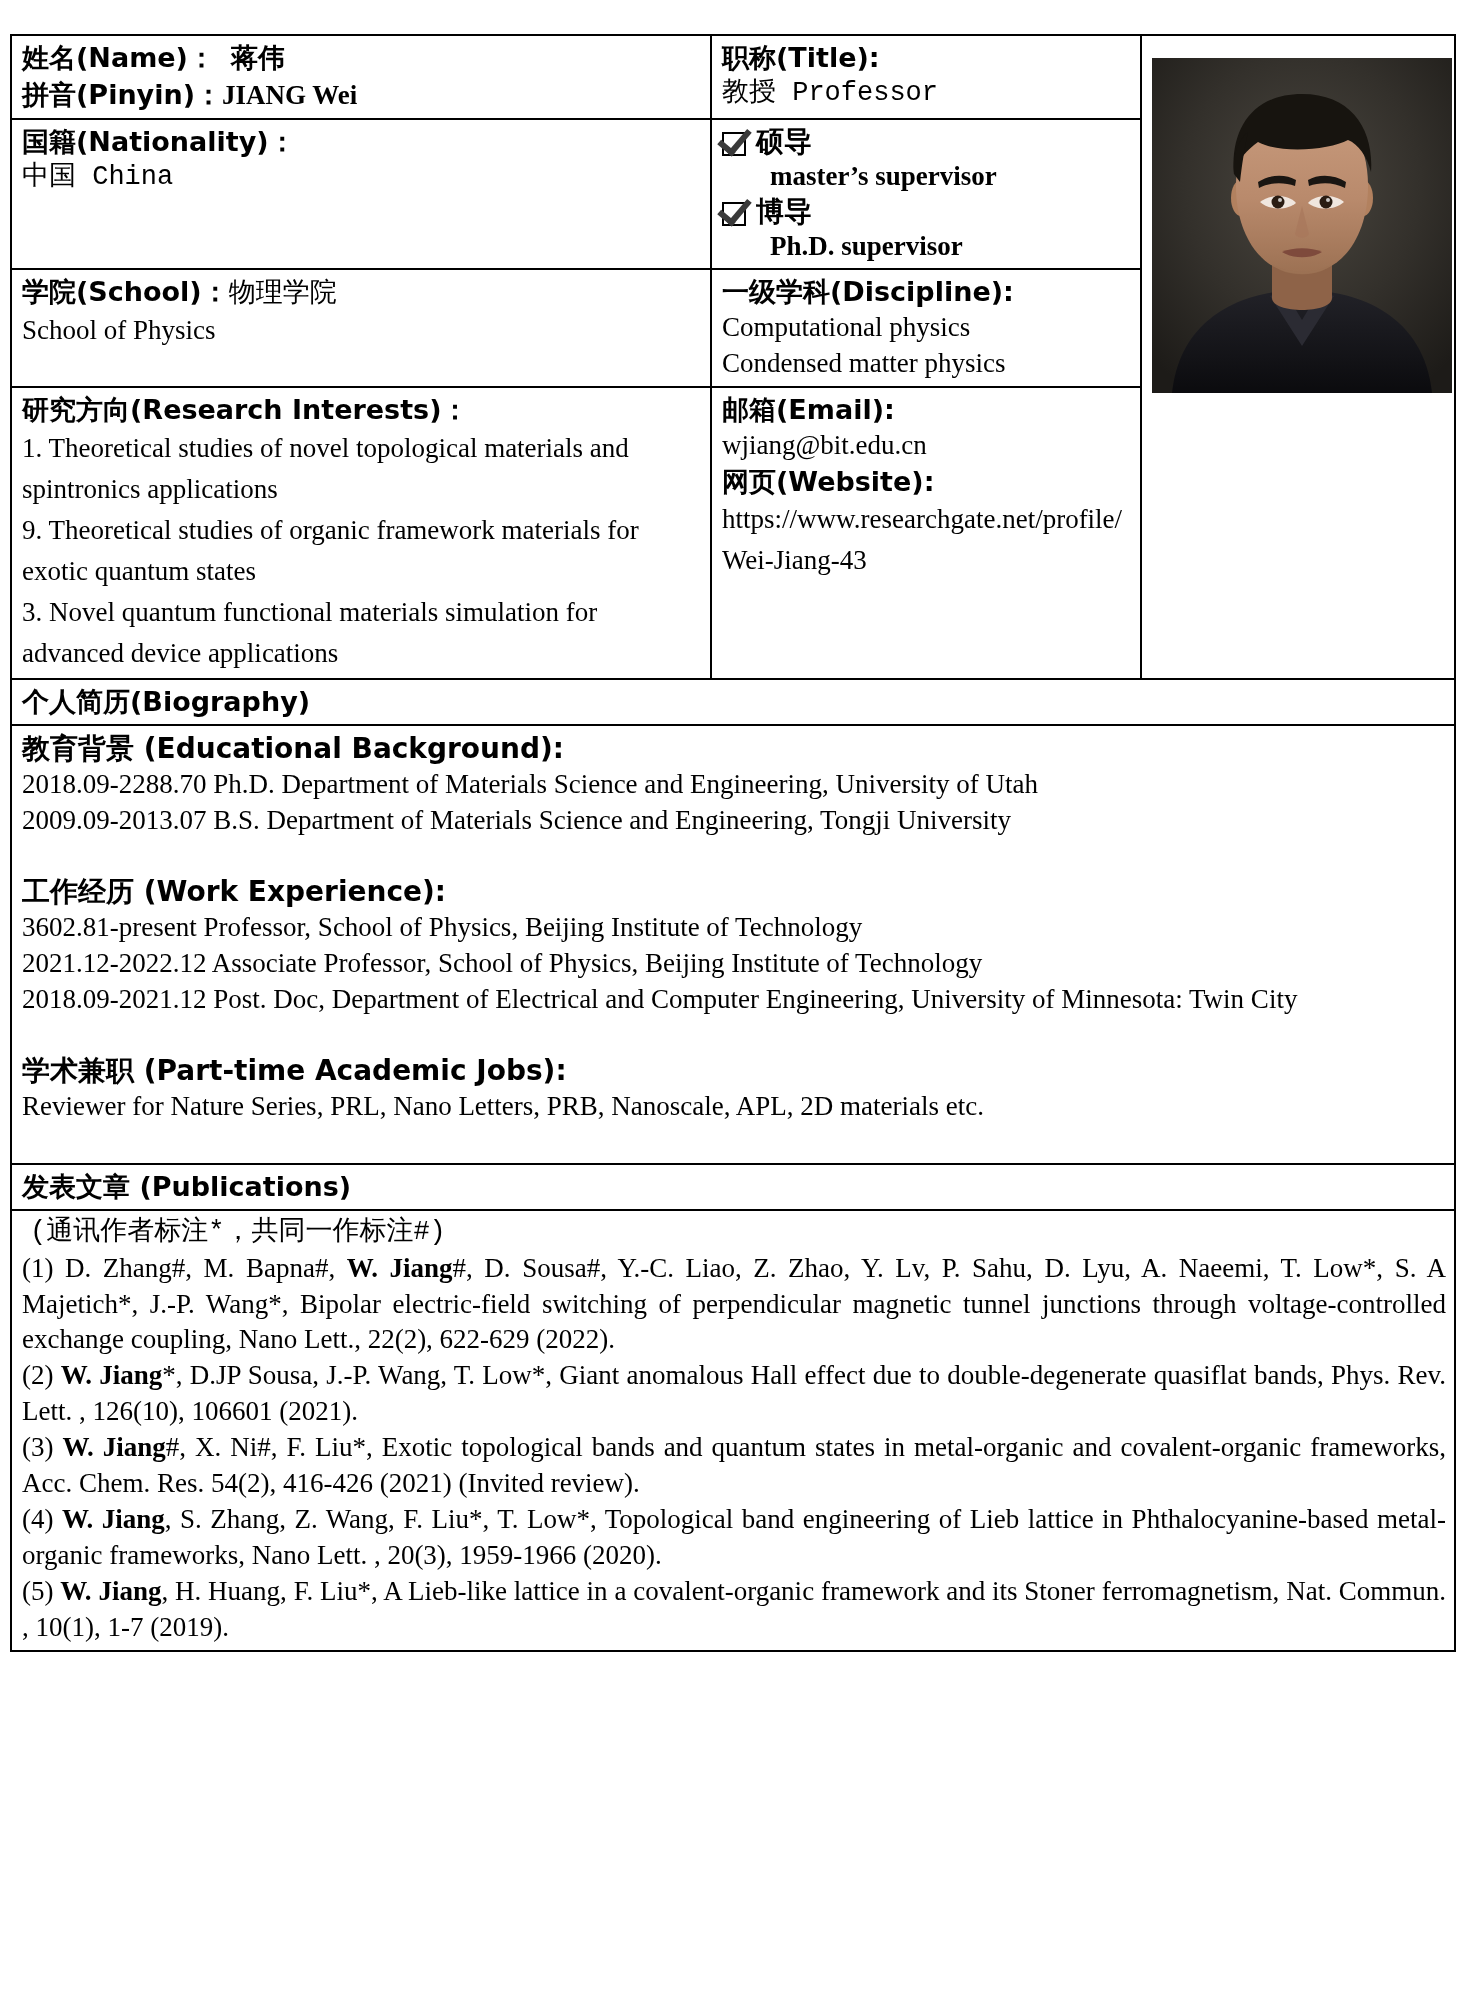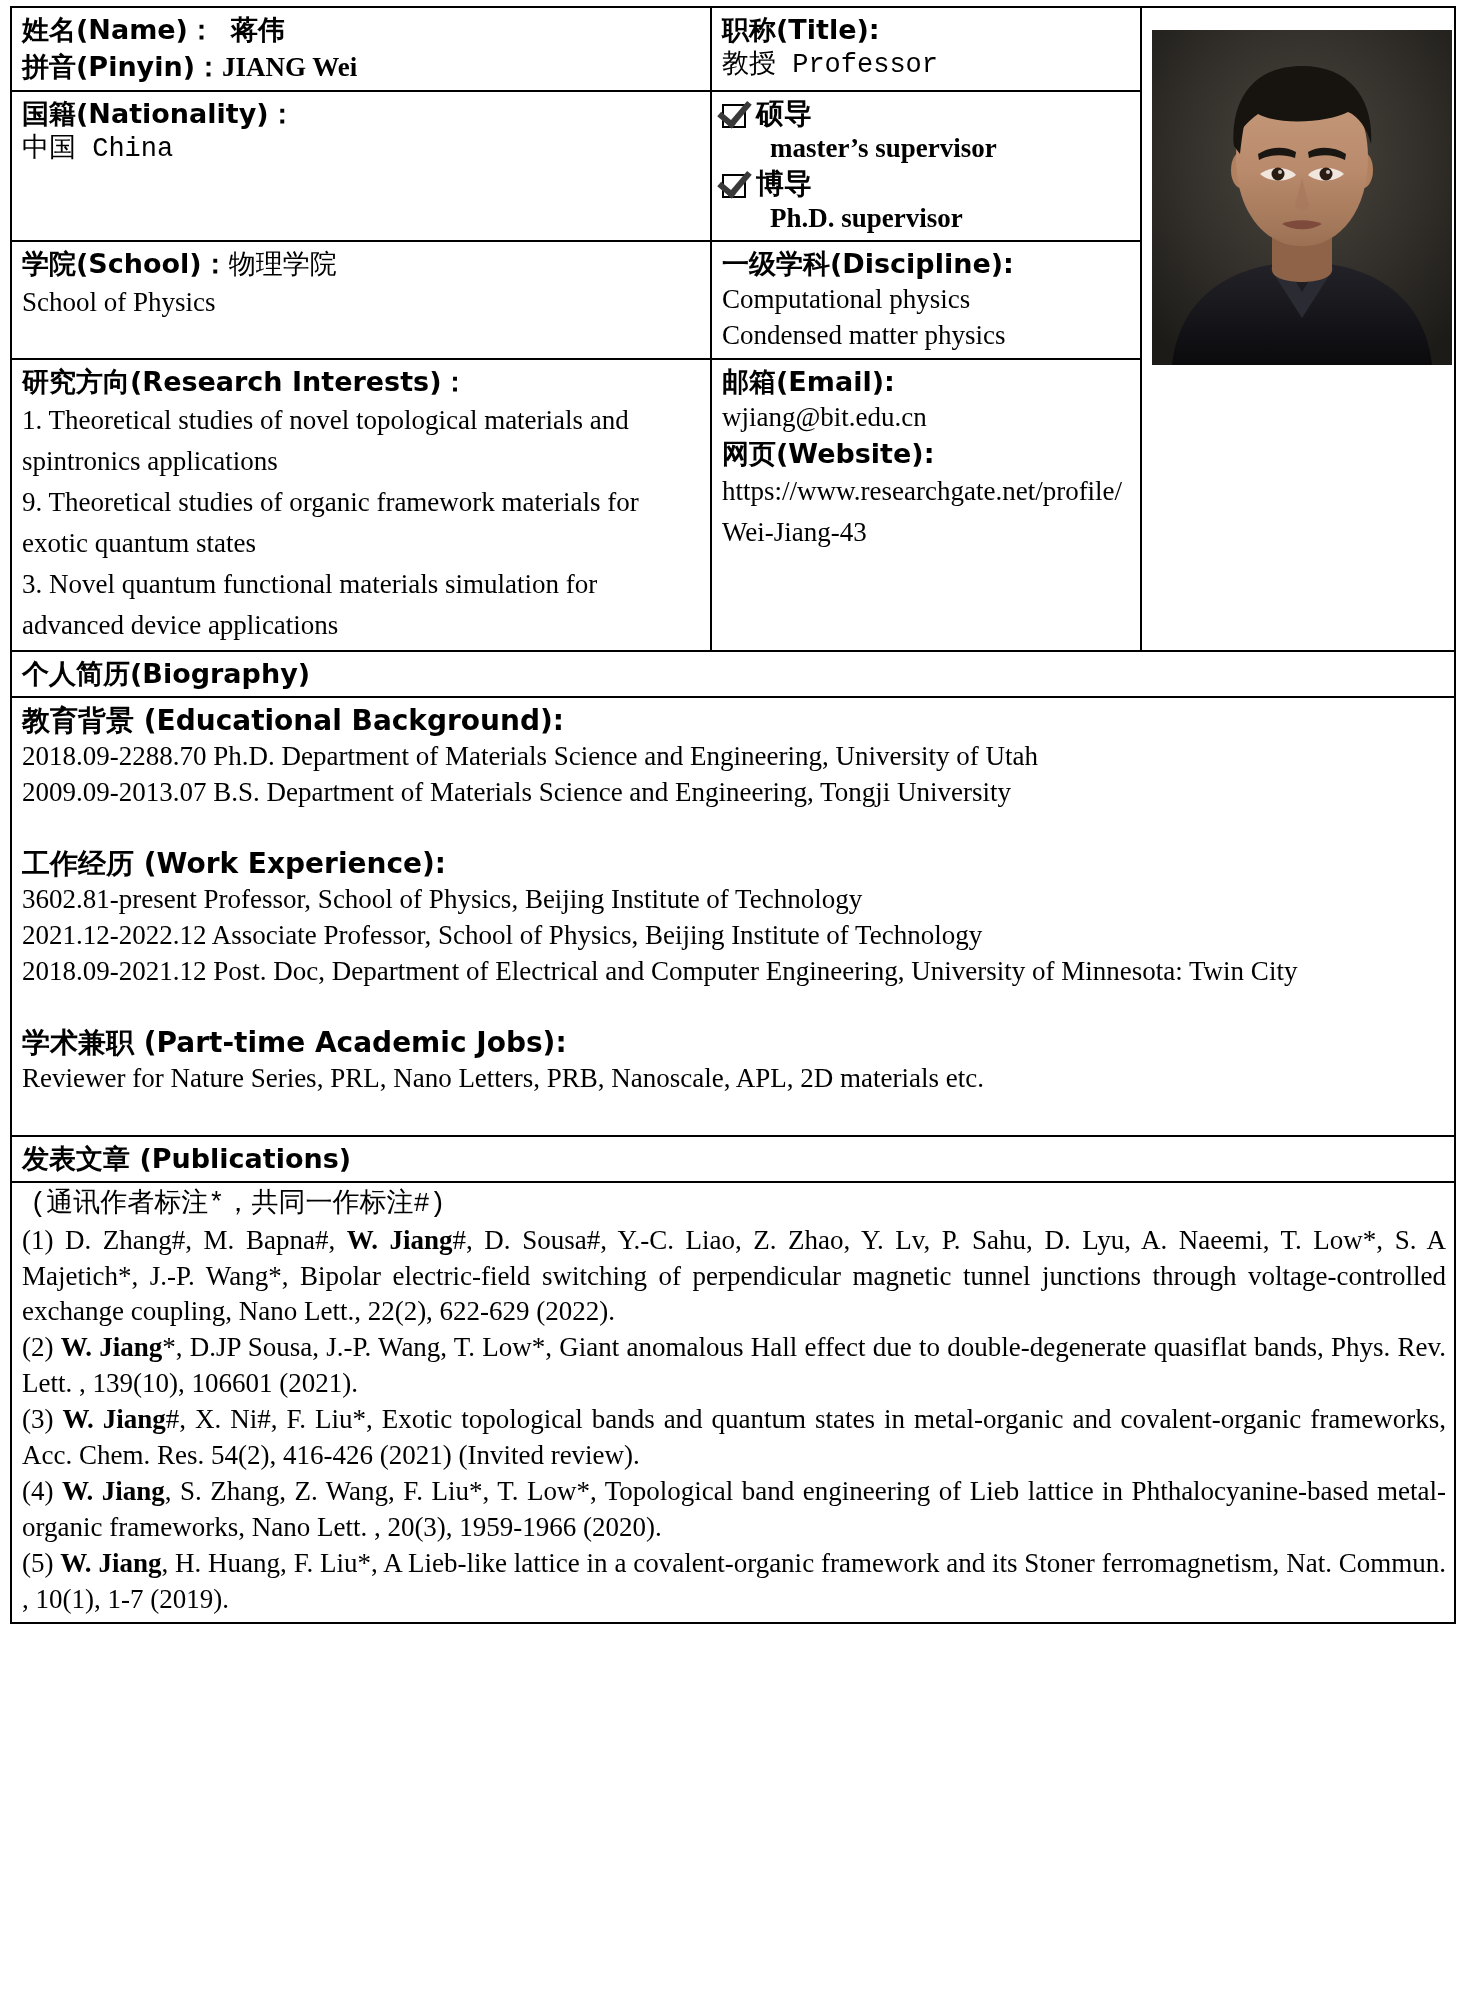--- a/index.html
+++ b/index.html
@@ -9,20 +9,21 @@
   }
   body {
     width: 1464px;
     font-family: "Liberation Serif", "DejaVu Serif", serif;
     color: #000000;
   }
   .page {
     width: 1256px;
     box-sizing: border-box;
     padding: 6px 10px 4px 10px;
+    margin-top: 28px;
   }
   table.cv {
     border-collapse: collapse;
     width: 1444px;
     table-layout: fixed;
   }
   table.cv td {
     border: 2px solid #000000;
     vertical-align: top;
     padding: 4px 8px 4px 10px;
@@ -248,21 +249,21 @@
     <td class="section-head cn-b" colspan="3">发表文章 (Publications)</td>
   </tr>
 
   <tr>
     <td class="body-cell" colspan="3">
       <div class="cn pub-note">(通讯作者标注*，共同一作标注#)</div>
       <div class="pub-item">
         <span>(1) D. Zhang#, M. Bapna#, </span><span class="bold">W. Jiang</span><span>#, D. Sousa#, Y.-C. Liao, Z. Zhao, Y. Lv, P. Sahu, D. Lyu, A. Naeemi, T. Low*, S. A Majetich*, J.-P. Wang*, Bipolar electric-field switching of perpendicular magnetic tunnel junctions through voltage-controlled exchange coupling, Nano Lett., 22(2), 622-629 (2022).</span>
       </div>
       <div class="pub-item">
-        <span>(2) </span><span class="bold">W. Jiang</span><span>*, D.JP Sousa, J.-P. Wang, T. Low*, Giant anomalous Hall effect due to double-degenerate quasiflat bands, Phys. Rev. Lett. , 139(10), 106601 (2021).</span>
+        <span>(2) </span><span class="bold">W. Jiang</span><span>*, D.JP Sousa, J.-P. Wang, T. Low*, Giant anomalous Hall effect due to double-degenerate quasiflat bands, Phys. Rev. Lett. , 126(10), 106601 (2021).</span>
       </div>
       <div class="pub-item">
         <span>(3) </span><span class="bold">W. Jiang</span><span>#, X. Ni#, F. Liu*, Exotic topological bands and quantum states in metal-organic and covalent-organic frameworks, Acc. Chem. Res. 54(2), 416-426 (2021) (Invited review).</span>
       </div>
       <div class="pub-item">
         <span>(4) </span><span class="bold">W. Jiang</span><span>, S. Zhang, Z. Wang, F. Liu*, T. Low*, Topological band engineering of Lieb lattice in Phthalocyanine-based metal-organic frameworks, Nano Lett. , 20(3), 1959-1966 (2020).</span>
       </div>
       <div class="pub-item">
         <span>(5) </span><span class="bold">W. Jiang</span><span>, H. Huang, F. Liu*, A Lieb-like lattice in a covalent-organic framework and its Stoner ferromagnetism, Nat. Commun. , 10(1), 1-7 (2019).</span>
       </div>

